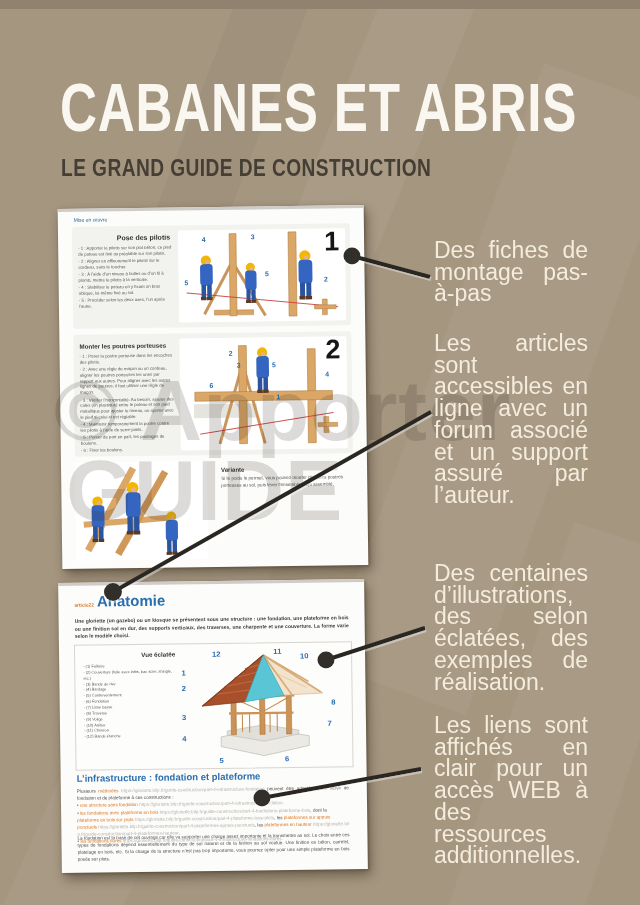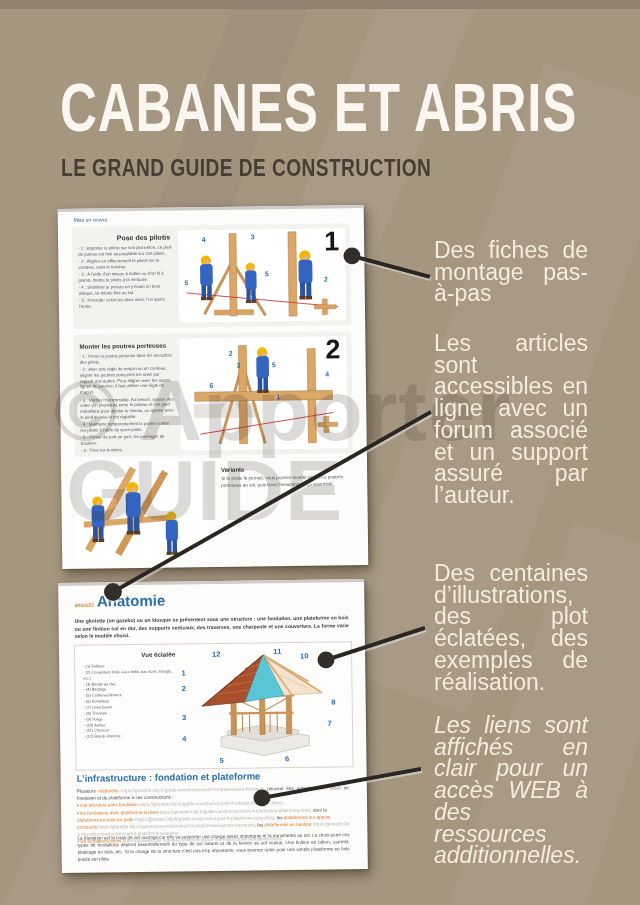--- a/index.html
+++ b/index.html
@@ -273,16 +273,16 @@
       <circle cx="113" cy="583" r="9" stroke="none"></circle>
       <line x1="425" y1="619" x2="326" y2="651"></line>
       <circle cx="326" cy="651" r="8.5" stroke="none"></circle>
       <line x1="421" y1="760" x2="262" y2="789"></line>
       <circle cx="262" cy="789" r="8.5" stroke="none"></circle>
     </g>
   </svg>
 
   <div class="callout" style="top:231px;">Des fiches de montage pas-à-pas</div>
   <div class="callout" style="top:324px;">Les articles sont accessibles en ligne avec un forum associé et un support assuré par l’auteur.</div>
-  <div class="callout" style="top:554px;">Des centaines d’illustrations, des plot éclatées, des exemples de réalisation.</div>
-  <div class="callout" style="top:706px;font-style:italic;">Les liens sont affichés en clair pour un accès WEB à des ressources additionnelles.</div>
+  <div class="callout" style="top:554px;">Des centaines d’illustrations, des selon éclatées, des exemples de réalisation.</div>
+  <div class="callout" style="top:706px;">Les liens sont affichés en clair pour un accès WEB à des ressources additionnelles.</div>
 
 </div>
 
 </body></html>

